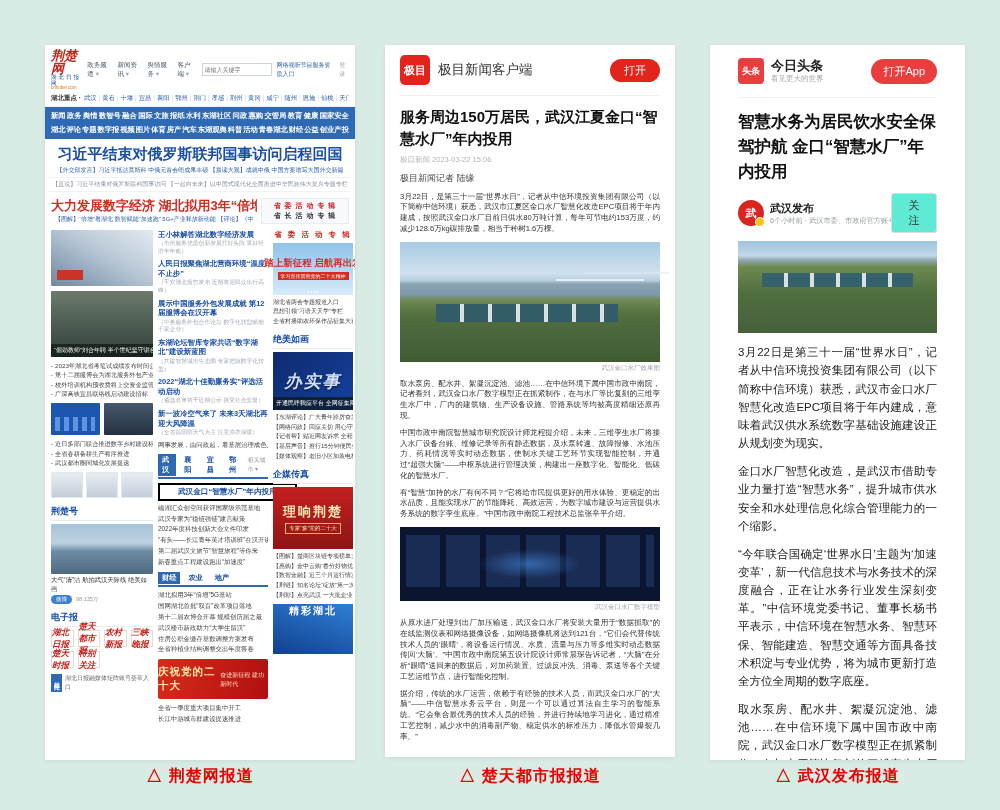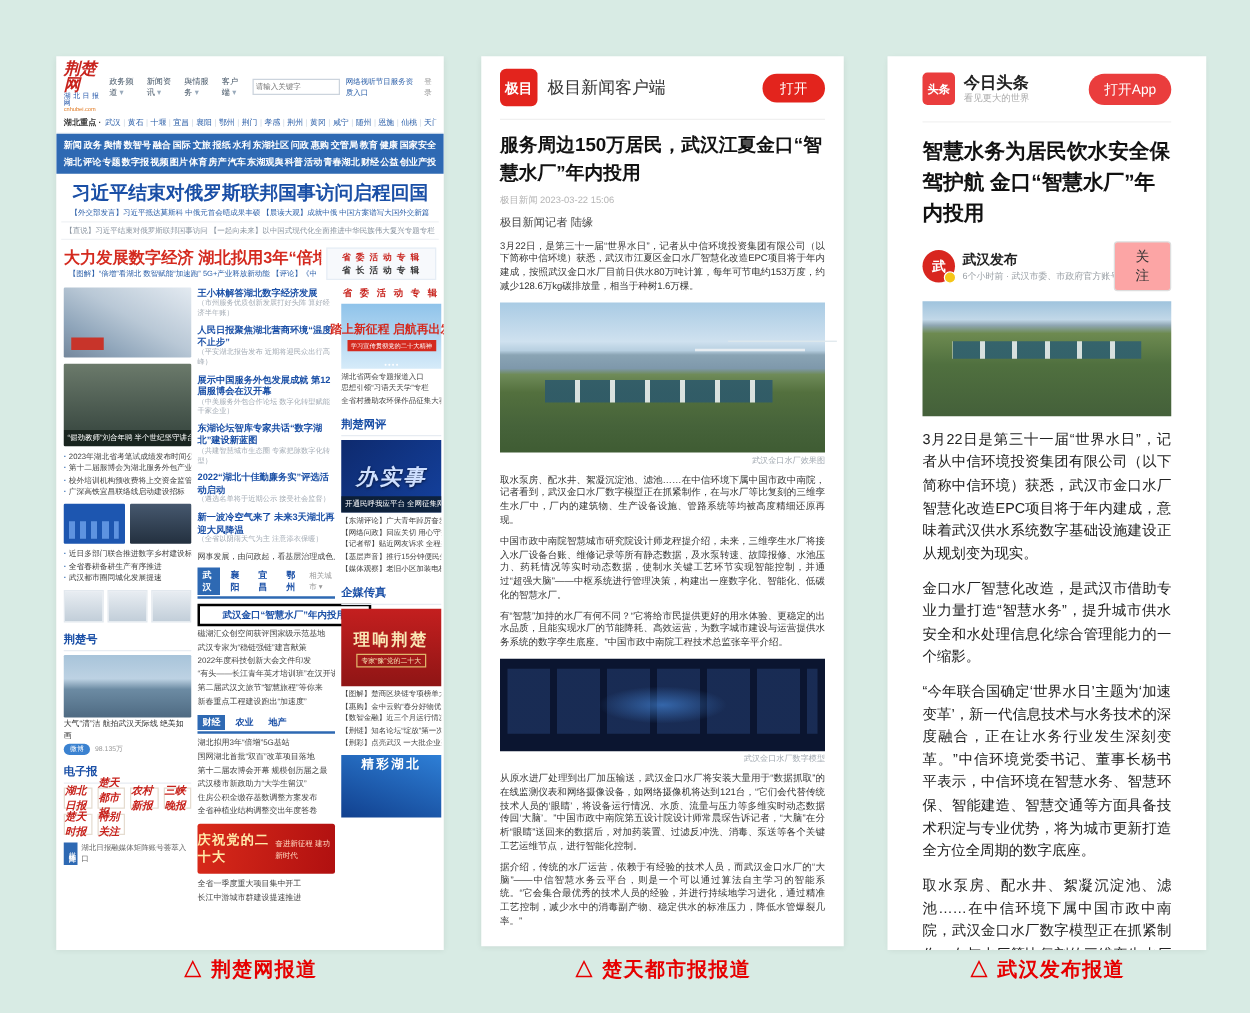--- a/index.html
+++ b/index.html
@@ -141,21 +141,21 @@
   .tt-open{margin-left:auto;background:#ea3d3d;color:#fff;font-size:11px;border-radius:13px;padding:5px 12px;border:none;}
   .tt-title{font-size:16.5px;font-weight:bold;color:#111;line-height:1.5;margin:11px 0 10px;}
   .tt-author{display:flex;align-items:center;gap:6px;margin:4px 0 8px;}
   .tt-avatar{width:26px;height:26px;border-radius:50%;background:#d8261f;color:#fff;font-size:11px;font-weight:bold;
      display:flex;align-items:center;justify-content:center;position:relative;flex:none;}
   .tt-avatar::after{content:"";position:absolute;right:-1px;bottom:-1px;width:8px;height:8px;border-radius:50%;
      background:#f5c518;border:1px solid #fff;}
   .tt-namecol{line-height:1.3;min-width:0;}
   .tt-name{font-size:11px;font-weight:bold;color:#222;}
   .tt-ameta{font-size:7.2px;color:#9aa0a6;white-space:nowrap;}
-  .tt-follow{margin-left:auto;border:1px solid #ddd;border-radius:3px;background:#fca5a5;color:#333;font-size:11px;padding:4px 12px;}
+  .tt-follow{margin-left:auto;border:1px solid #ddd;border-radius:3px;background:#5eead4;color:#333;font-size:11px;padding:4px 12px;}
   .tt-photo{height:92px;margin:4px 0 10px;position:relative;
      background:linear-gradient(180deg,#9fc3dd 0%,#c2d8e8 16%,#8fa6b2 21%,#6d8a50 28%,#50703f 55%,#44603a 100%);}
   .tt-photo::before{content:"";position:absolute;top:34%;left:12%;right:12%;height:16%;opacity:.9;
      background:repeating-linear-gradient(90deg,#30606f 0 22px,#e5ecef 22px 26px);}
   .tt-p{font-size:11.5px;color:#222;line-height:1.58;margin:10px 0;font-weight:500;text-align:justify;}
 </style>
 </head>
 <body>
 
 <div class="card" id="card-left">
@@ -369,21 +369,21 @@
       <div class="sb-h1">省 委 活 动 专 辑</div>
       <div class="banner-sky">
         <span class="b1">踏上新征程 启航再出发</span>
         <span class="b2">学习宣传贯彻党的二十大精神</span>
       </div>
       <div class="sb-links">
           <div class="sb-link">湖北省两会专题报道入口</div>
           <div class="sb-link">思想引领“习语天天学”专栏</div>
           <div class="sb-link">全省村播助农环保作品征集大赛</div>
         </div>
-      <div class="sec-h">荆楚网评</div>
+      <div class="sec-h">绝美如画</div>
       <div class="banner-navy">
         <span class="b1">办实事</span>
         <div class="ph-capbar">开通民呼我应平台 全网征集网友建议</div>
       </div>
       <div class="sb-links">
           <div class="sb-link">【东湖评论】广大青年踔厉奋发勇毅前行</div>
           <div class="sb-link">【网络问政】回应关切 用心守护民生福祉</div>
           <div class="sb-link">【记者帮】贴近网友诉求 全程办理解忧</div>
           <div class="sb-link">【基层声音】推行15分钟便民生活圈</div>
           <div class="sb-link">【媒体观察】老旧小区加装电梯流程规范</div>

